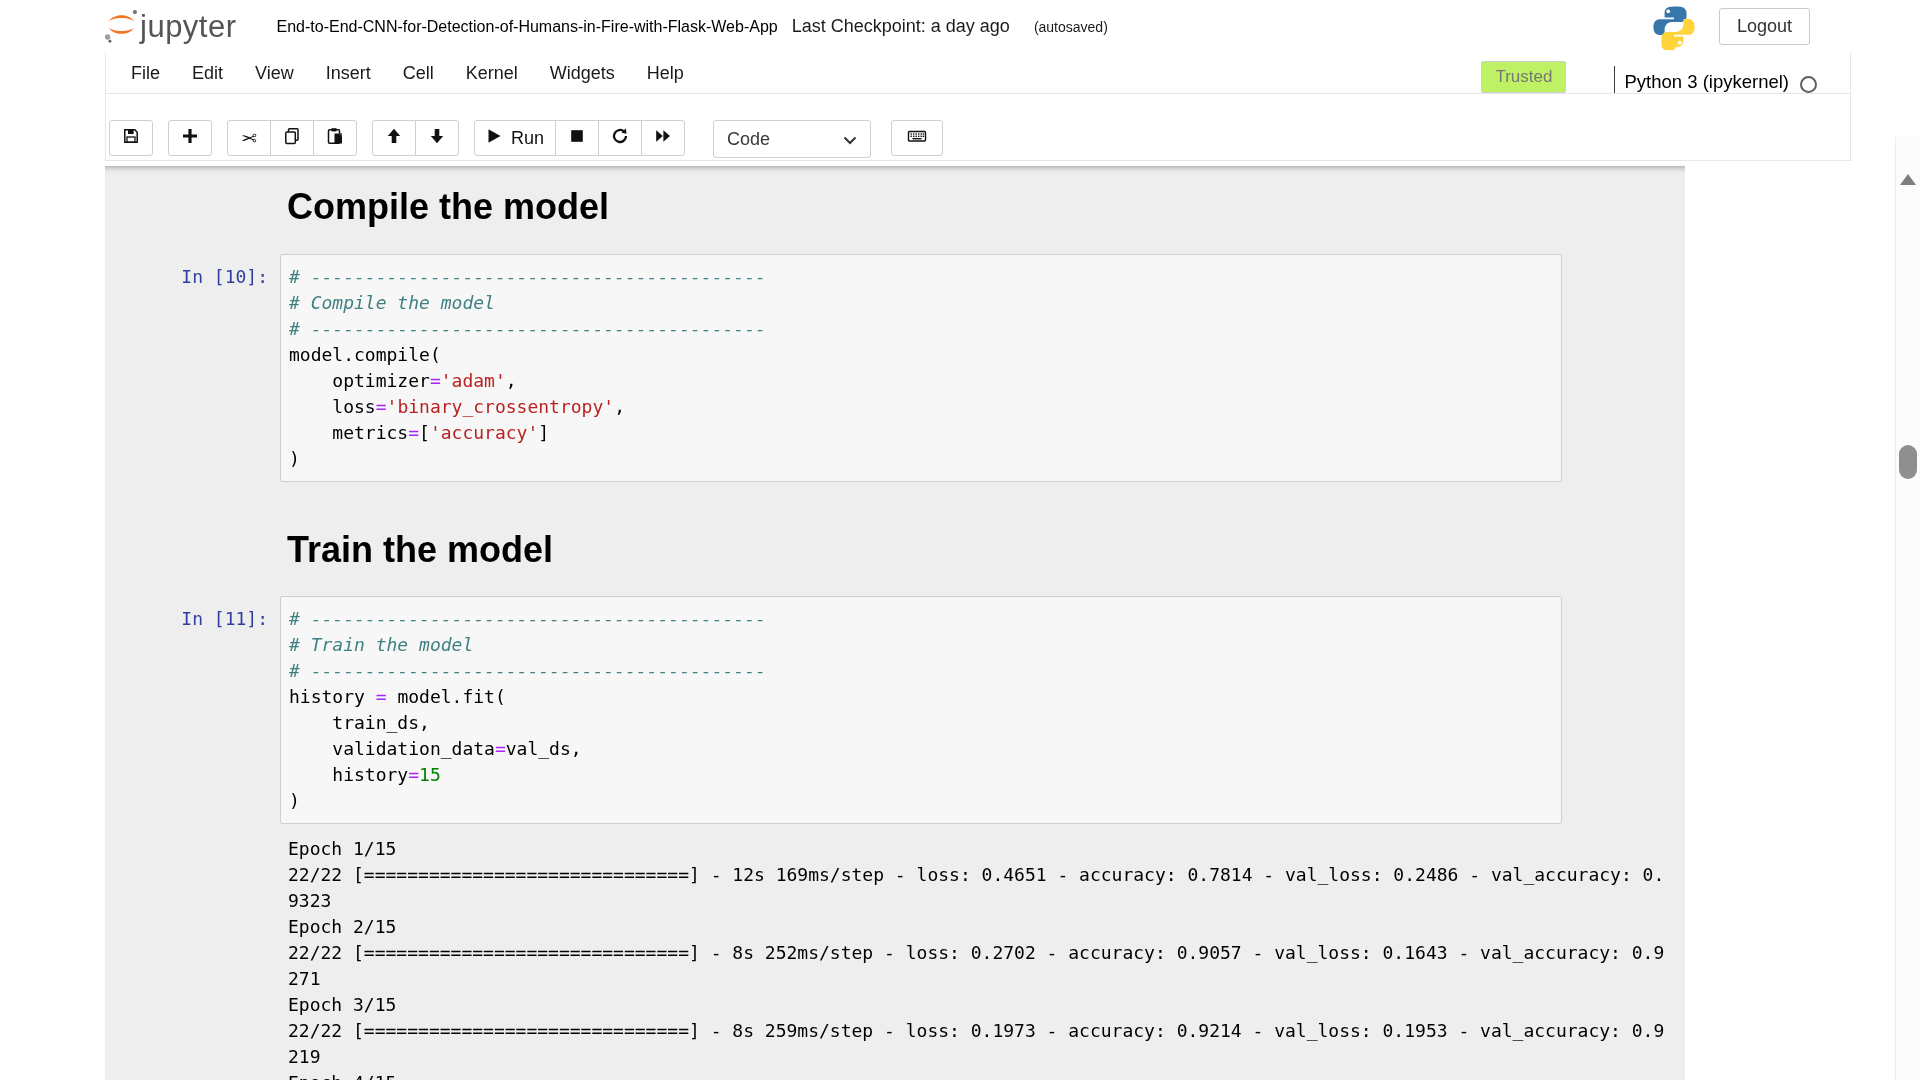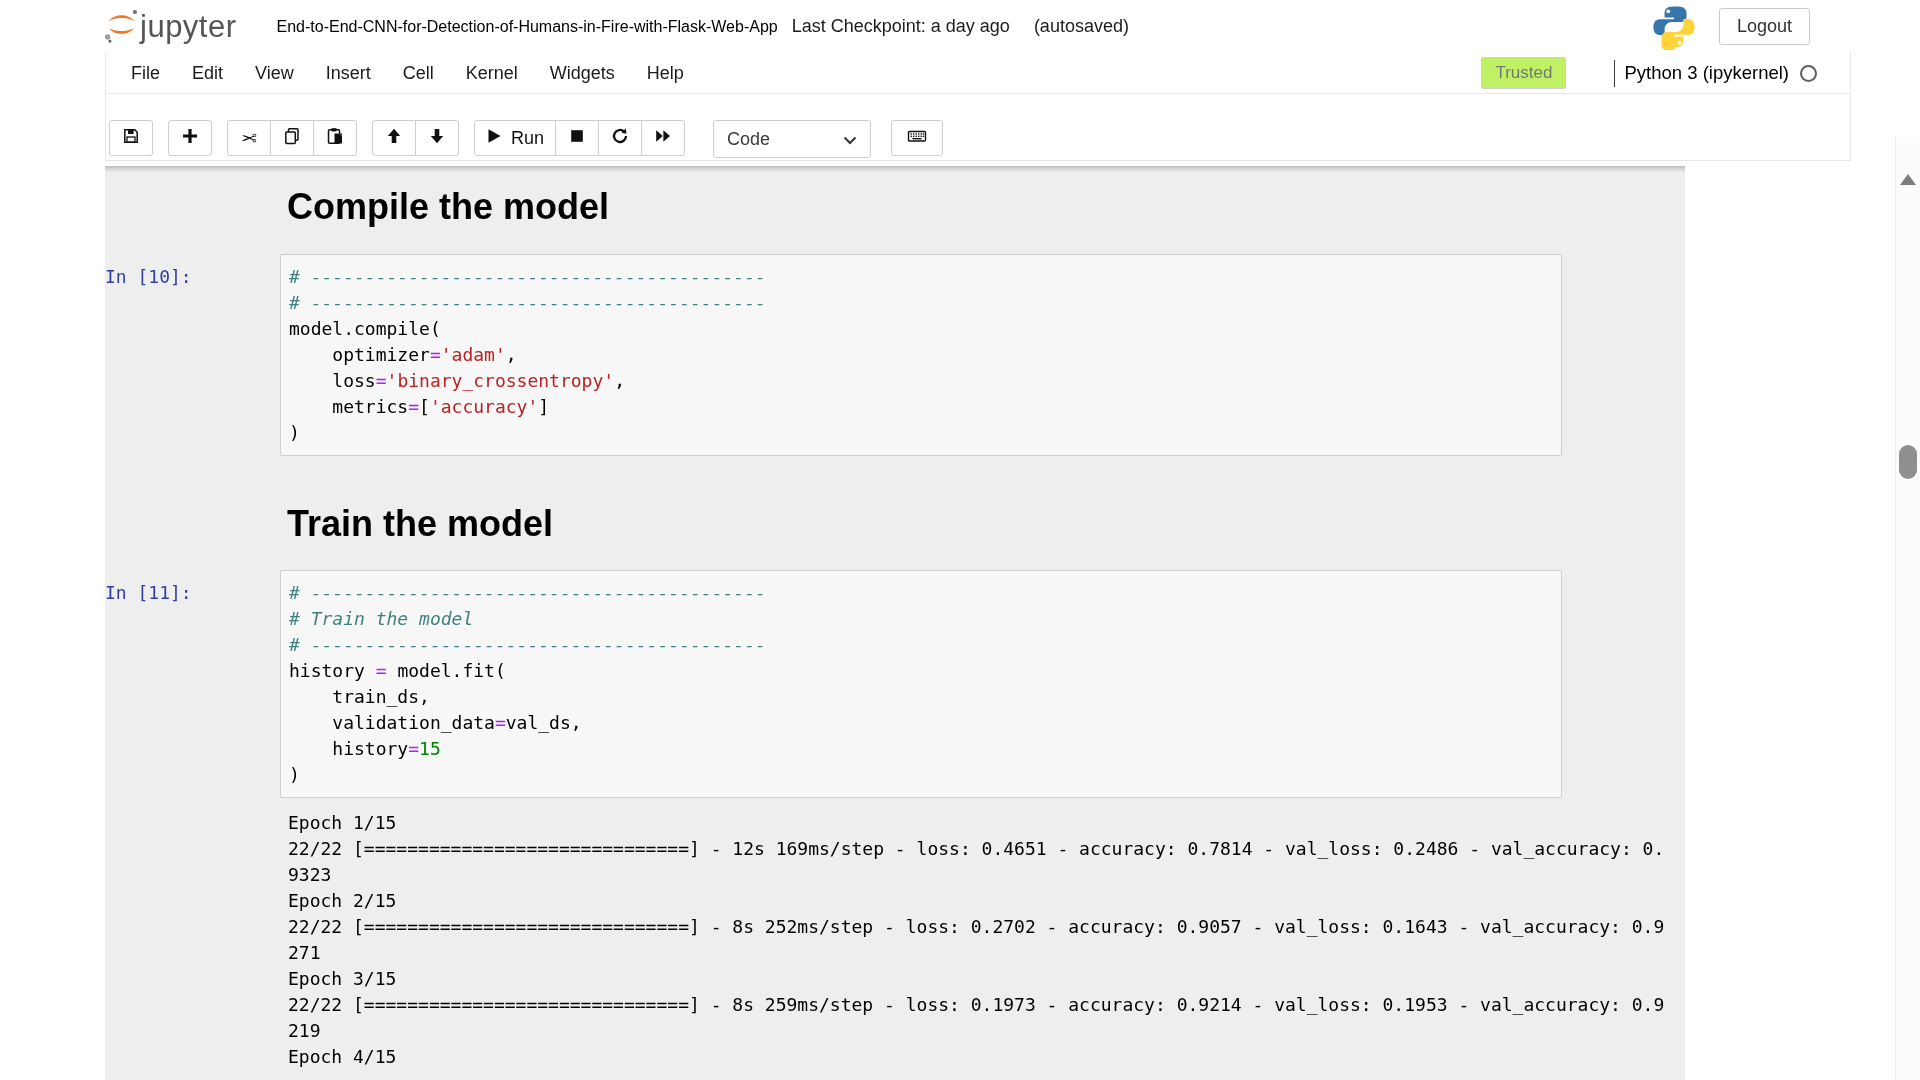--- a/index.html
+++ b/index.html
@@ -8,31 +8,31 @@
     position:relative; overflow:hidden; background:#fff;
     font-family:"Liberation Sans", sans-serif; color:#1a1a1a;
   }
   
   .header { position:absolute; top:0; left:0; width:1920px; height:53px;
             display:flex; align-items:center; background:#fff; }
   .logo { margin-left:103px; display:flex; align-items:center; cursor:pointer; }
   .wordmark { font-size:31px; color:#555; letter-spacing:0.5px; }
   .nb-title { margin-left:40px; font-size:16px; color:#000; white-space:nowrap; }
   .checkpoint { margin-left:14px; font-size:18px; color:#1c1c1c; white-space:nowrap; }
-  .autosaved { margin-left:24px; font-size:18px; color:#1c1c1c; }
+  .autosaved { margin-left:24px; font-size:14px; color:#1c1c1c; }
   .hspacer { flex:1; }
   .py-logo { width:46px; height:46px; margin-right:22px; }
   .logout-btn { margin-right:110px; height:37px; padding:0 17px; background:#fff;
     border:1px solid #c9c9c9; border-radius:3px; font-size:18px; color:#333;
     font-family:"Liberation Sans",sans-serif; cursor:pointer; }
   
   .appbar { position:absolute; top:53px; left:105px; width:1746px;
     border-left:1px solid #e7e7e7; border-right:1px solid #e7e7e7;
     border-bottom:1px solid #e7e7e7; background:#fff; }
-  .menubar { height:41px; display:flex; align-items:center;
+  .menubar { height:41px; display:flex; align-items:flex-end;
     border-bottom:1px solid #e7e7e7; padding:0 0 0 9px; }
   .menu-item { padding:0 16px; font-size:18px; color:#1a1a1a; cursor:pointer; line-height:40px; }
   .trusted { border:1px solid #cfcfcf; border-radius:2px; color:#777; font-size:17px;
     padding:5px 13px; margin-right:48px; background:#bef264; }
   .kdivider { width:1px; height:27px; background:#3a3a3a; margin-right:9px; }
   .kernel-name { font-size:18.5px; color:#000; margin-right:11px; }
   .kernel-circle { width:17px; height:17px; border:2px solid #5f5f5f; border-radius:50%;
     margin-right:33px; }
   .toolbar { height:66px; display:flex; align-items:flex-start; padding:26px 0 0 3px; }
   .btn { height:36px; min-width:44px; display:flex; align-items:center; justify-content:center;
@@ -49,21 +49,21 @@
   .cell-type-select { width:158px; height:38px; border:1px solid #cfcfcf; border-radius:3px;
     background:#fff; display:flex; align-items:center; padding:0 13px; font-size:18px;
     color:#3a3a3a; cursor:pointer; margin-left:13px; }
   .cts-chevron { margin-left:auto; }
   .kb-btn { margin-left:20px; width:52px; }
   
   .site { position:absolute; top:166px; left:105px; width:1580px; height:914px;
     background:#eeeeee; box-shadow:inset 0 7px 6px -6px rgba(0,0,0,0.35); overflow:hidden; }
   .notebook { padding-top:20px; }
   .cell { position:relative; margin-left:175px; margin-right:123px; }
-  .prompt { position:absolute; left:-175px; top:10px; width:163px; 
+  .prompt { position:absolute; left:-175px; top:10px; width:163px; text-align:right;
     font-family:"DejaVu Sans Mono",monospace; font-size:18px; line-height:26px;
     color:#303F9F; white-space:pre; }
   .md-cell h2 { font-size:36px; font-weight:bold; color:#000; padding-left:7px;
     line-height:42px; font-family:"Liberation Sans",sans-serif; }
   #cell-md-0 { margin-top:0; }
   #cell-code-0 { margin-top:26px; }
   #cell-md-1 { margin-top:47px; }
   #cell-code-1 { margin-top:25px; }
   .input-area { background:#f7f7f7; border:1px solid #cfcfcf; border-radius:2px;
     padding:9px 8px; font-family:"DejaVu Sans Mono",monospace; font-size:18px;
@@ -259,20 +259,21 @@
 
 <div class="site">
   <div class="notebook">
     <div class="cell md-cell" id="cell-md-0">
       <h2>Compile the model</h2>
     </div>
     <div class="cell code-cell" id="cell-code-0">
       <div class="prompt">In [10]:</div>
       <div class="input-area">
           <div class="cm-line"><span class="tk-com"># ------------------------------------------</span></div>
+          <div class="cm-line"><span class="tk-com"># Compile the model</span></div>
           <div class="cm-line"><span class="tk-com"># ------------------------------------------</span></div>
           <div class="cm-line"><span>model.compile(</span></div>
           <div class="cm-line"><span>    optimizer</span><span class="tk-op">=</span><span class="tk-str">'adam'</span><span>,</span></div>
           <div class="cm-line"><span>    loss</span><span class="tk-op">=</span><span class="tk-str">'binary_crossentropy'</span><span>,</span></div>
           <div class="cm-line"><span>    metrics</span><span class="tk-op">=</span><span>[</span><span class="tk-str">'accuracy'</span><span>]</span></div>
           <div class="cm-line"><span>)</span></div>
         </div>
     </div>
     <div class="cell md-cell" id="cell-md-1">
       <h2>Train the model</h2>

